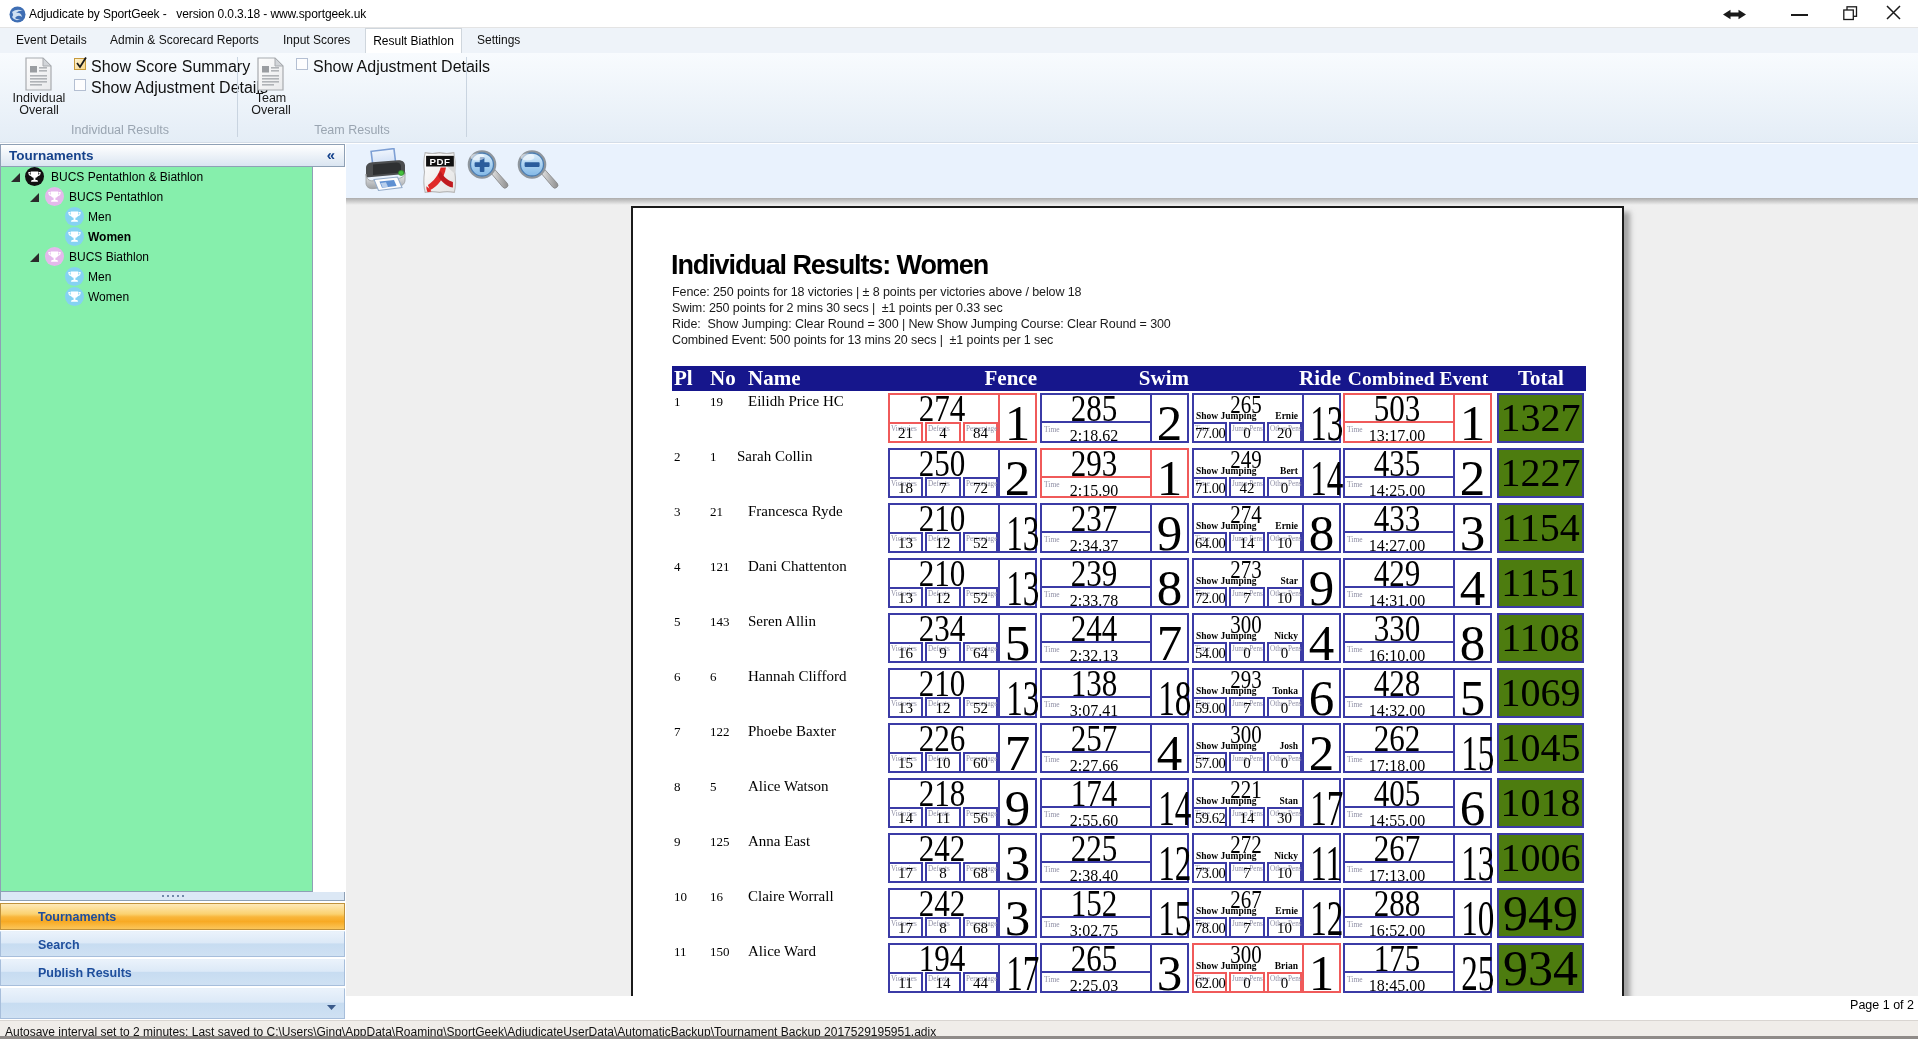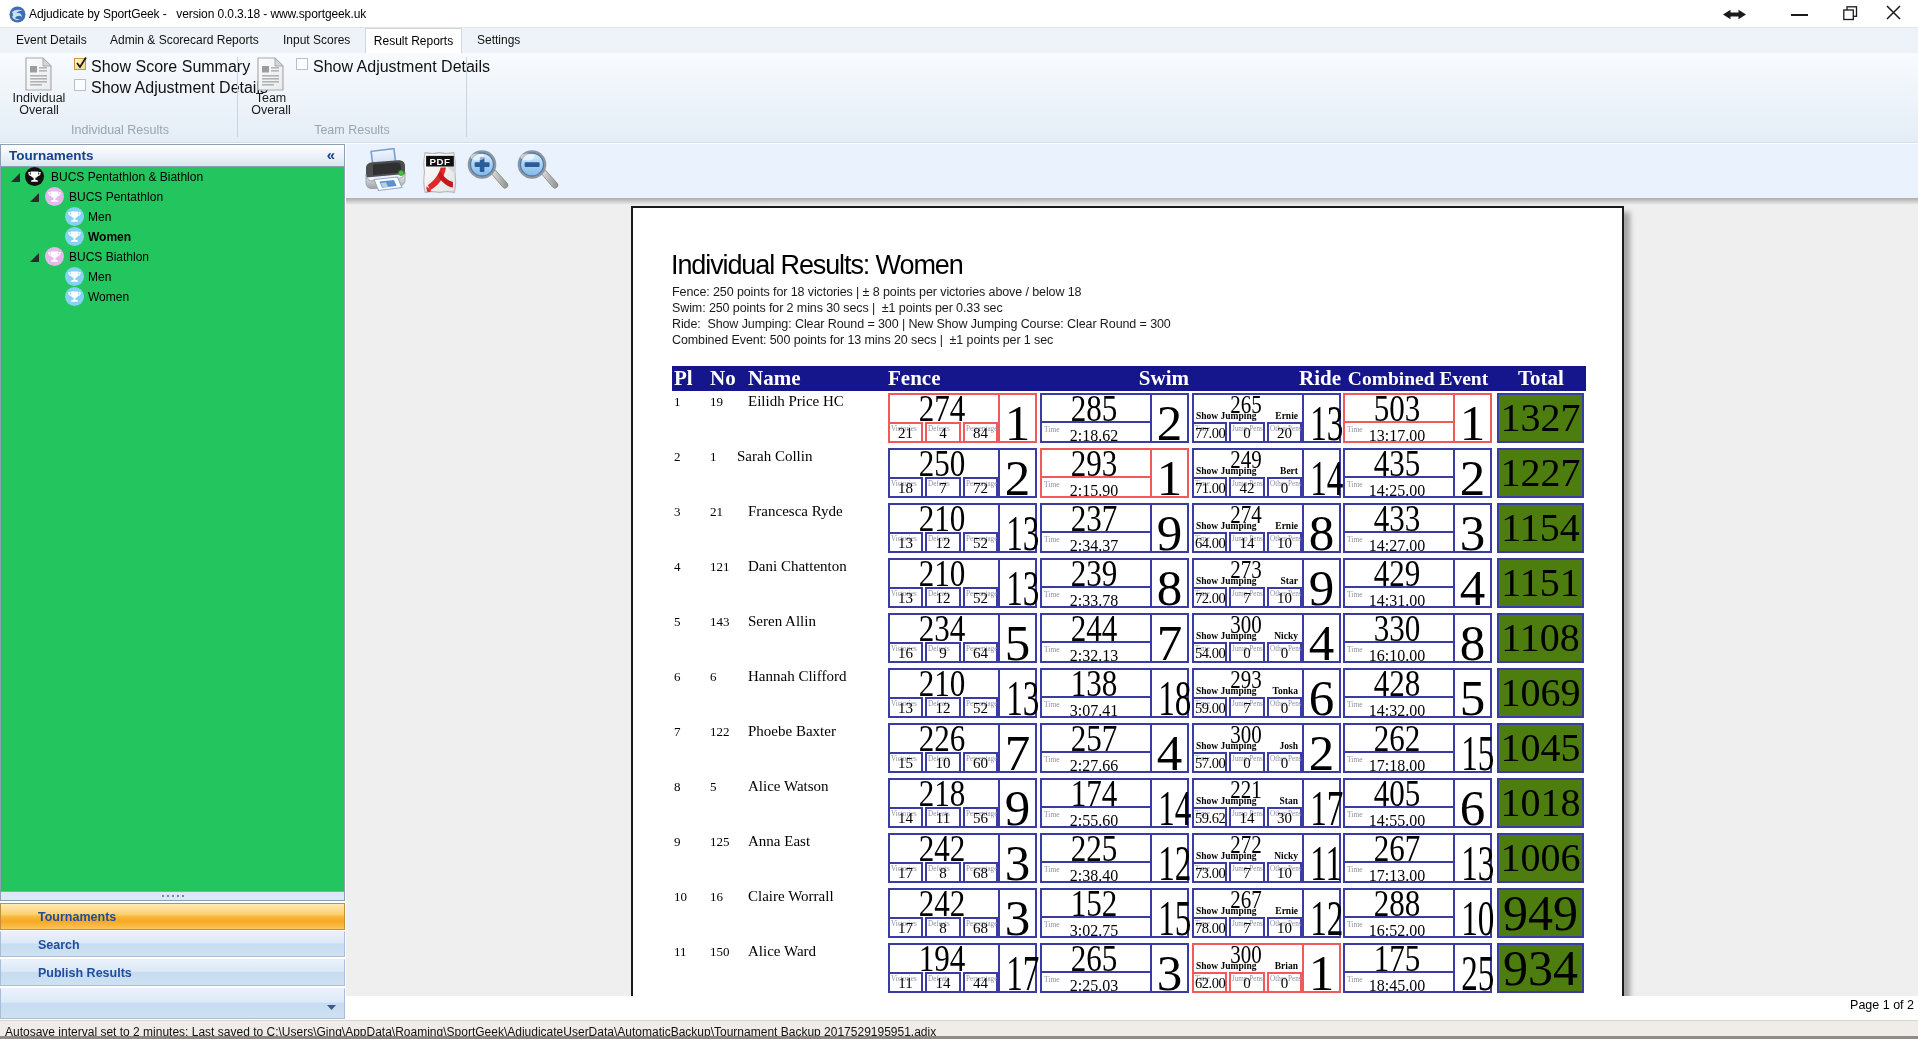--- a/index.html
+++ b/index.html
@@ -18,38 +18,38 @@
 .rlab{position:absolute;width:120px;text-align:center;font-size:12.5px;color:#1a1a1a;line-height:12px}
 .cb{position:absolute;width:12px;height:12px;border:1px solid #b4bfd2;background:#fdfdfe}
 .cb.on{border:1px solid #c79a3c;background:linear-gradient(135deg,#fdf2d2,#f9d88a)}
 .cb.on svg{position:absolute;left:-1px;top:-3px}
 .cblab{position:absolute;font-size:16px;color:#111}
 
 #sidebar{position:absolute;left:0;top:143px;width:346px;height:877px;background:#fff}
 #sbhead{position:absolute;left:0;top:1px;width:345px;height:23px;background:linear-gradient(#ffffff,#dae5f1);border:1px solid #8ea0b5;border-bottom:1px solid #8ea0b5}
 #sbhead b{position:absolute;left:8px;top:3px;font-size:13.5px;color:#15428b}
 #sbhead .chev{position:absolute;right:9px;top:1px;font-size:15px;color:#15428b;font-weight:bold}
-#sbtree{position:absolute;left:0;top:24px;width:345px;height:725px;border:1px solid #8ea0b5;border-top:none;background:#22c55e}
+#sbtree{position:absolute;left:0;top:24px;width:313px;height:725px;border:1px solid #8ea0b5;border-top:none;background:#86efac}
 .ti{position:absolute;font-size:12px;color:#000}
 #sbsplit{position:absolute;left:0;top:749px;width:345px;height:9px;background:#dce8f5;border:1px solid #8ea0b5;border-top:none}
 .navbtn{position:absolute;left:0;width:345px;height:27px;border:1px solid #a7bedb;border-top:1px solid #e8f1fa;background:linear-gradient(#eaf2fb,#dcE9f7 45%,#c7dcf1 50%,#cfe1f3);font-size:12.5px;font-weight:bold;color:#1e4e9c;line-height:26px}
 .navbtn span{margin-left:37px}
 .navbtn.orange{background:linear-gradient(#fee9b9,#fbd270 40%,#f9b63b 52%,#f7aa24 70%,#fbc65a);border-color:#c0923c}
 
 #toolbar{position:absolute;left:346px;top:144px;width:1572px;height:54px;background:#e9f2fd}
 #preview{position:absolute;left:346px;top:198px;width:1572px;height:798px;background:#efefef;overflow:hidden}
 #preview .shadetop{position:absolute;left:0;top:0;width:100%;height:7px;background:linear-gradient(#acacac,#efefef)}
 #page{position:absolute;left:285px;top:8px;width:993px;height:1200px;background:#fff;border:2px solid #1a1a1a;box-shadow:6px 6px 5px rgba(100,100,100,.55)}
 #pagestrip{position:absolute;left:346px;top:996px;width:1572px;height:24px;background:#fff}
 #pagestrip span{position:absolute;right:4px;top:2px;font-size:12.5px;color:#000}
 #statusbar{position:absolute;left:0;top:1020px;width:1918px;height:17px;background:#f0ede9;border-top:1px solid #d9d5d1}
 #winbottom{position:absolute;left:0;top:1036px;width:1918px;height:3px;background:#8f8b88}
 #statusbar span{position:absolute;left:5px;top:4px;font-size:12px;color:#111}
 
-#rtitle{position:absolute;left:38px;top:42px;font-size:27px;font-weight:normal;color:#000;letter-spacing:-1.1px}
+#rtitle{position:absolute;left:38px;top:42px;font-size:27px;font-weight:bold;color:#000;letter-spacing:-1.1px}
 .rline{position:absolute;left:39px;font-size:12.5px;letter-spacing:-0.1px;color:#1a1a1a}
 #thead{position:absolute;left:39px;top:158px;width:914px;height:25px;background:#16168c}
 #thead span{position:absolute;color:#fff;font-family:"Liberation Serif",serif;font-weight:bold;font-size:21px;line-height:25px;white-space:nowrap}
 .pl,.no{position:absolute;font-family:"Liberation Serif",serif;font-size:13px;color:#000}
 .nm{position:absolute;font-family:"Liberation Serif",serif;font-size:15px;color:#000}
 .cell{position:absolute;width:149px;height:50px;border:2px solid;background:#fff;color:#3b3ba6}
 .cell.red{color:#f05a5a}
 .rkbox{position:absolute;right:0;top:0;bottom:0;width:37px;border-left:2px solid}
 .rk1,.rk2{display:block;text-align:center;font-family:"Liberation Serif",serif;font-size:51px;line-height:56px;color:#000}
 .rk2{transform:scaleX(0.65);transform-origin:50% 50%}
@@ -88,21 +88,21 @@
 <svg class="ab" style="left:1886px;top:5px" width="15" height="15" viewBox="0 0 15 15" stroke="#1a1a1a" stroke-width="1.5">
       <path d="M1 1 L14 14 M14 1 L1 14"></path>
     </svg>
 </div>
 
 <div id="tabstrip">
 <span class="tab" style="left:16px">Event Details</span>
 <span class="tab" style="left:110px">Admin &amp; Scorecard Reports</span>
 <span class="tab" style="left:283px">Input Scores</span>
 <div id="seltab">
-      <span style="font-size:12px;line-height:24px;display:block">Result Reports</span>
+      <span style="font-size:12px;line-height:24px;display:block">Result Biathlon</span>
     </div>
 <span class="tab" style="left:477px">Settings</span>
 </div>
 
 <div id="ribbon">
 <div class="ricon" style="left:25px"><svg width="27" height="34" viewBox="0 0 27 34">
         <defs>
           <linearGradient id="pg" x1="0" y1="0" x2="1" y2="1">
             <stop offset="0" stop-color="#fdfdfd"></stop>
             <stop offset="1" stop-color="#e9eaec"></stop>
@@ -336,21 +336,21 @@
 <div id="page">
 <div id="rtitle">Individual Results: Women</div>
 <div class="rline" style="top:77px">Fence: 250 points for 18 victories | ± 8 points per victories above / below 18</div>
 <div class="rline" style="top:93px">Swim: 250 points for 2 mins 30 secs |&nbsp; ±1 points per 0.33 sec</div>
 <div class="rline" style="top:109px">Ride:&nbsp; Show Jumping: Clear Round = 300 | New Show Jumping Course: Clear Round = 300</div>
 <div class="rline" style="top:125px">Combined Event: 500 points for 13 mins 20 secs |&nbsp; ±1 points per 1 sec</div>
 <div id="thead">
 <span style="left:2px">Pl</span>
         <span style="left:38px">No</span>
         <span style="left:76px">Name</span>
-<span style="left:216px;width:149px;text-align:left">Fence</span>
+<span style="left:216px;width:149px;text-align:right">Fence</span>
 <span style="left:368px;width:149px;text-align:right">Swim</span>
 <span style="left:520px;width:149px;text-align:right">Ride</span>
 <span style="left:671px;width:150px;text-align:center;font-size:19.5px">Combined Event</span>
 <span style="left:825px;width:88px;text-align:center">Total</span>
 </div>
 <div class="pl" style="left:41px;top:186px">1</div>
 <div class="no" style="left:77px;top:186px">19</div>
 <div class="nm" style="left:115px;top:185px">Eilidh Price HC</div>
 <div class="cell red" style="left:255px;top:185px">
 <div class="num">274</div>

